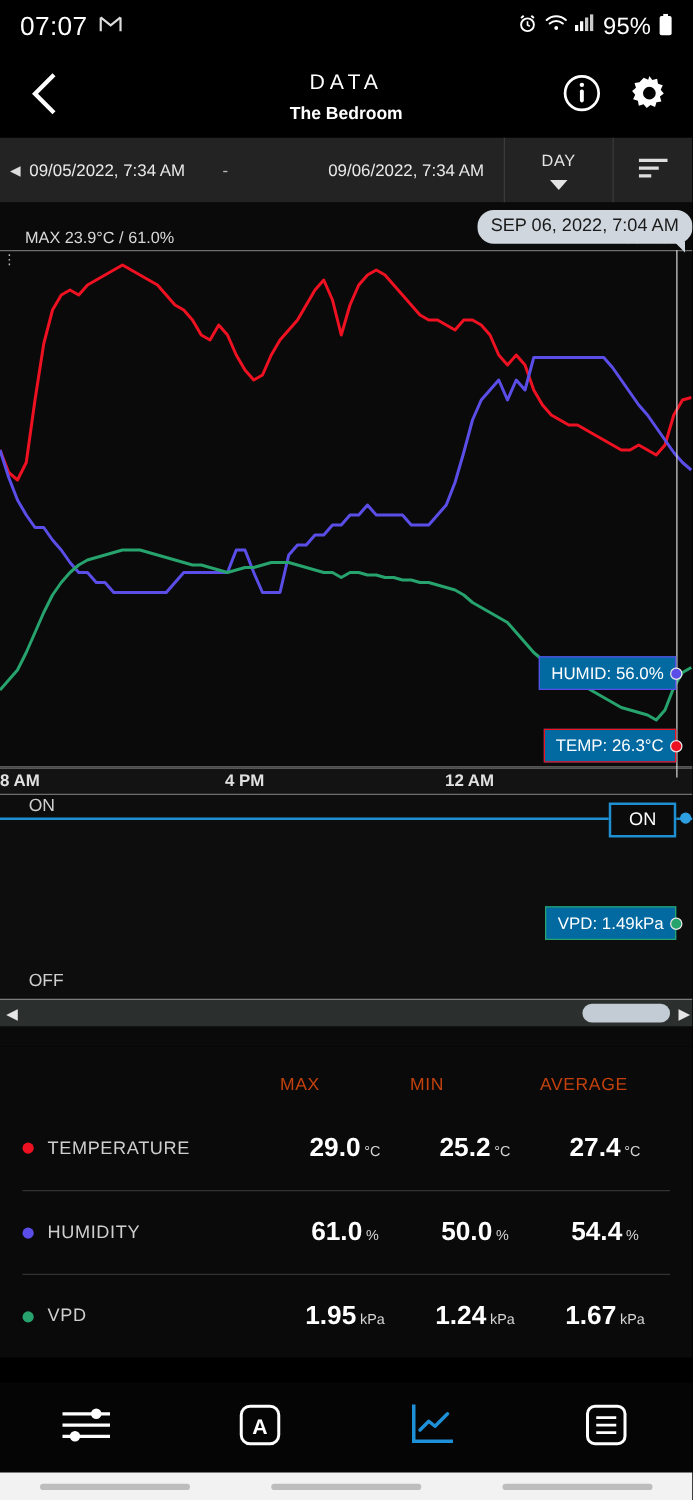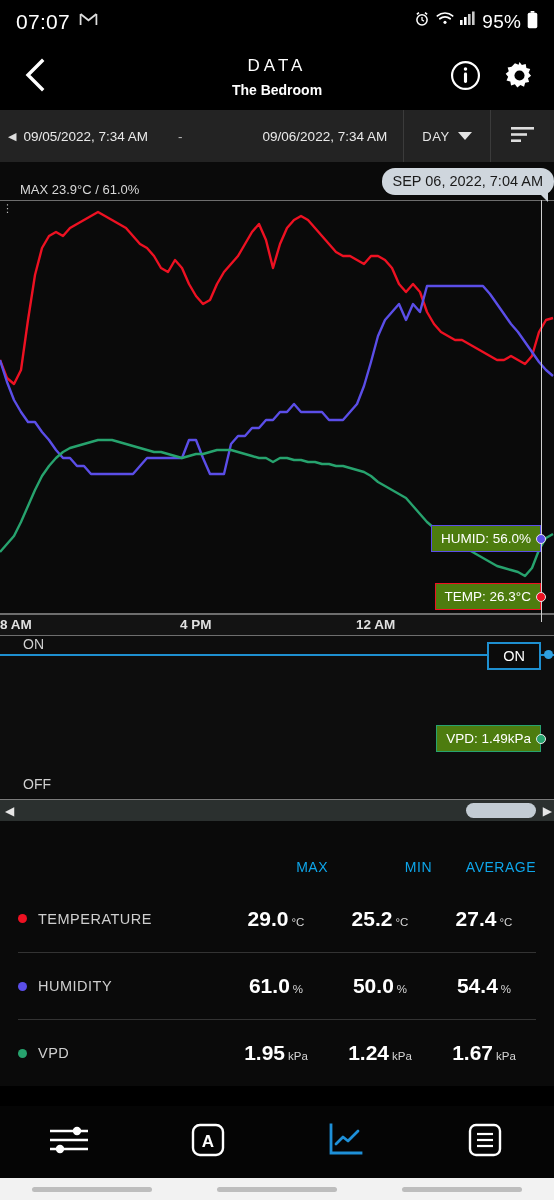--- a/index.html
+++ b/index.html
@@ -38,21 +38,21 @@
     font-size:13.5px; color:#e9e9e9;
   }
   .rb-dates { flex:1; display:flex; align-items:center; padding-left:8px; }
   .rb-arrow { margin-right:7px; font-size:11px; color:#ddd; }
   .rb-d1 { }
   .rb-dash { flex:0 0 auto; margin:0 36px 0 30px; color:#bbb; }
   .rb-d2 { margin-right:12px;padding-left:44px; }
   .rb-day {
     width:88px; display:flex; align-items:center; justify-content:center; gap:8px;
     border-left:1px solid #3b3b3b; border-right:1px solid #3b3b3b;
-    font-size:13px; letter-spacing:.6px; color:#e4e4e4;
+    font-size:13px; letter-spacing:.6px; color:#e4e4e4;flex-direction:column;
   }
   .caret { width:0;height:0;border-left:7px solid transparent;border-right:7px solid transparent;border-top:8px solid #e4e4e4; }
   .rb-filter { width:63px; display:flex; align-items:center; justify-content:center; }
 
   
   .chartwrap { position:relative; background:#0a0a0a; height:675px; }
 
   .tooltip-pill {
     position:absolute; top:6px; right:0; background:#cfd6dd; color:#1a1a1a;
     font-size:14.5px; padding:5px 11px 6px; border-radius:13px; white-space:nowrap;
@@ -69,21 +69,21 @@
   .lbl-maxL { left:20px; top:-18px; }
   .lbl-maxR { right:18px; top:-18px; }
   .lbl-minL { left:20px; bottom:-17px; }
   .lbl-minR { right:18px; bottom:-17px; }
 
   .dots3 { position:absolute; left:2px; top:6px; color:#bbb; font-size:11px; line-height:5px; }
 
   .cursor-line { position:absolute; top:38px; height:422px; width:1px; background:#cfcfcf; z-index:8; }
 
   .vtag {
-    position:absolute; background:#4d7c0f; font-size:13.5px; color:#fff;
+    position:absolute; background:#0369a1; font-size:13.5px; color:#fff;
     padding:5px 9px; border:1.5px solid; z-index:12; white-space:nowrap;
   }
   .vdot { position:absolute; width:10px; height:10px; border-radius:50%; z-index:13; border:1px solid #e8e8e8; }
 
   
   .xaxis {
     position:absolute; left:0; top:452px; width:554px; height:22px;
     border-top:1px solid #6e6e6e; border-bottom:1px solid #6e6e6e;
     background:#131313;
     font-weight:bold;
@@ -108,21 +108,21 @@
   }
   .hs-arrow { color:#e6e6e6; font-size:12px; }
   .hs-arrow.l { margin-left:5px; }
   .hs-arrow.r { margin-left:auto; margin-right:2px; }
   .hs-thumb { position:absolute; right:18px; width:70px; height:15px; border-radius:8px; background:#c3ccd4; }
 
   
   .stats { padding:0 18px; background:#0a0a0a; }
   .st-head { display:flex; padding:22px 0 10px; }
   .st-head .sp { flex:1; }
-  .st-col { width:104px; text-align:right; font-size:14px; color:#0ea5e9; letter-spacing:.5px; }
+  .st-col { width:104px; text-align:left; font-size:14px; color:#c2410c; letter-spacing:.5px; }
   .st-row { display:flex; align-items:center; height:67px; }
   .st-row + .st-row { border-top:1px solid #333; }
   .st-name { flex:1; display:flex; align-items:center; gap:11px; font-size:14.5px; color:#cfcfcf; letter-spacing:.5px; }
   .st-bullet { width:9px; height:9px; border-radius:50%; display:inline-block; }
   .st-cell { width:104px; text-align:center; }
   .st-val { font-size:21px; font-weight:bold; color:#fff; }
   .st-unit { font-size:11.5px; color:#d5d5d5; margin-left:3px; }
 
   
   .navbar {

